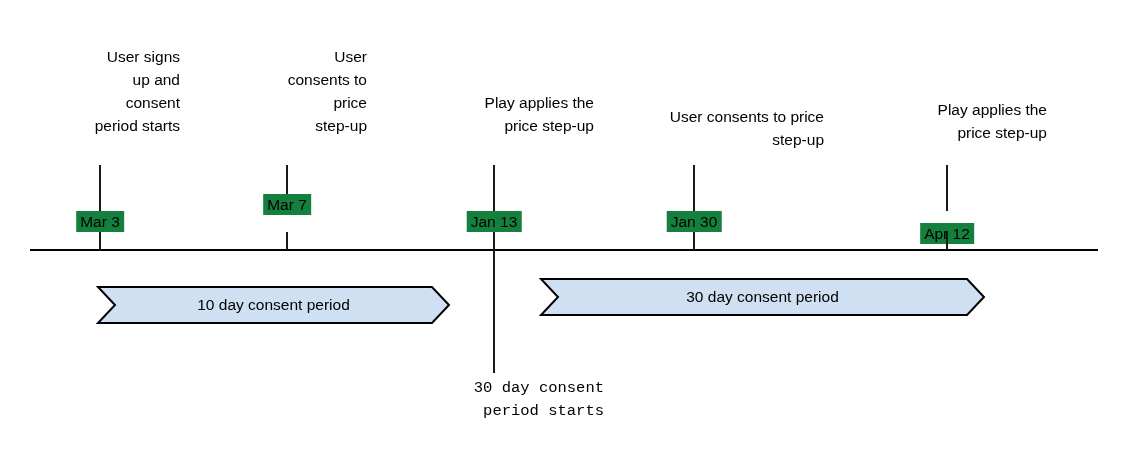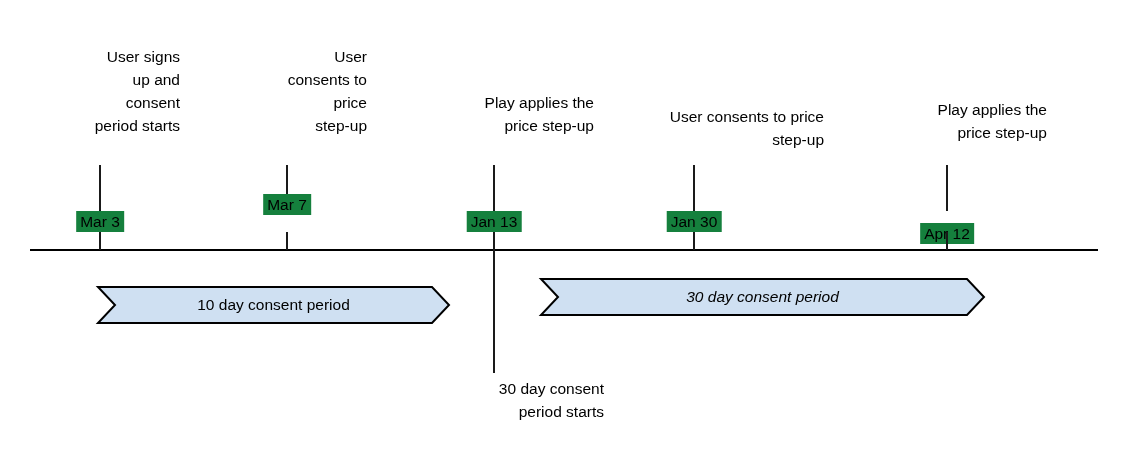--- a/index.html
+++ b/index.html
@@ -51,20 +51,21 @@
     position: absolute;
     color: #000000;
     font-size: 15.5px;
     line-height: 23px;
     text-align: right;
     transform: translateX(-50%);
     white-space: pre-line;
   }
   .caption.below {
     transform: translateX(-50%);
+    font-family: Liberation Mono, monospace;
   }
 
   
   .band {
     position: absolute;
     height: 38px;
   }
   .band svg {
     display: block;
     width: 100%;
@@ -127,21 +128,21 @@
   <div class="date-chip" style="left:947px; top:211px;margin-top:12px;">Apr 12</div>
   <div class="stem" style="left:946px; top:232px; height:18px;"></div>
 
   <div class="band" style="left:97px; top:278px; width:353px;margin-top:8px;">
     <svg viewBox="0 0 353 38" preserveAspectRatio="none">
       <polygon points="1,1 335,1 352,19 335,37 1,37 18,19" fill="#cfe0f2" stroke="#000000" stroke-width="2" stroke-linejoin="miter" vector-effect="non-scaling-stroke"></polygon>
     </svg>
     <div class="band-label">10 day consent period</div>
   </div>
 
-  <div class="band" style="left:540px; top:278px; width:445px;font-style:italic;">
+  <div class="band" style="left:540px; top:278px; width:445px;">
     <svg viewBox="0 0 445 38" preserveAspectRatio="none">
       <polygon points="1,1 427,1 444,19 427,37 1,37 18,19" fill="#cfe0f2" stroke="#000000" stroke-width="2" stroke-linejoin="miter" vector-effect="non-scaling-stroke"></polygon>
     </svg>
     <div class="band-label">30 day consent period</div>
   </div>
 
   <div class="caption below" style="left:494px; top:377px; width:220px;">30 day consent
 period starts</div>
 
 </div>

